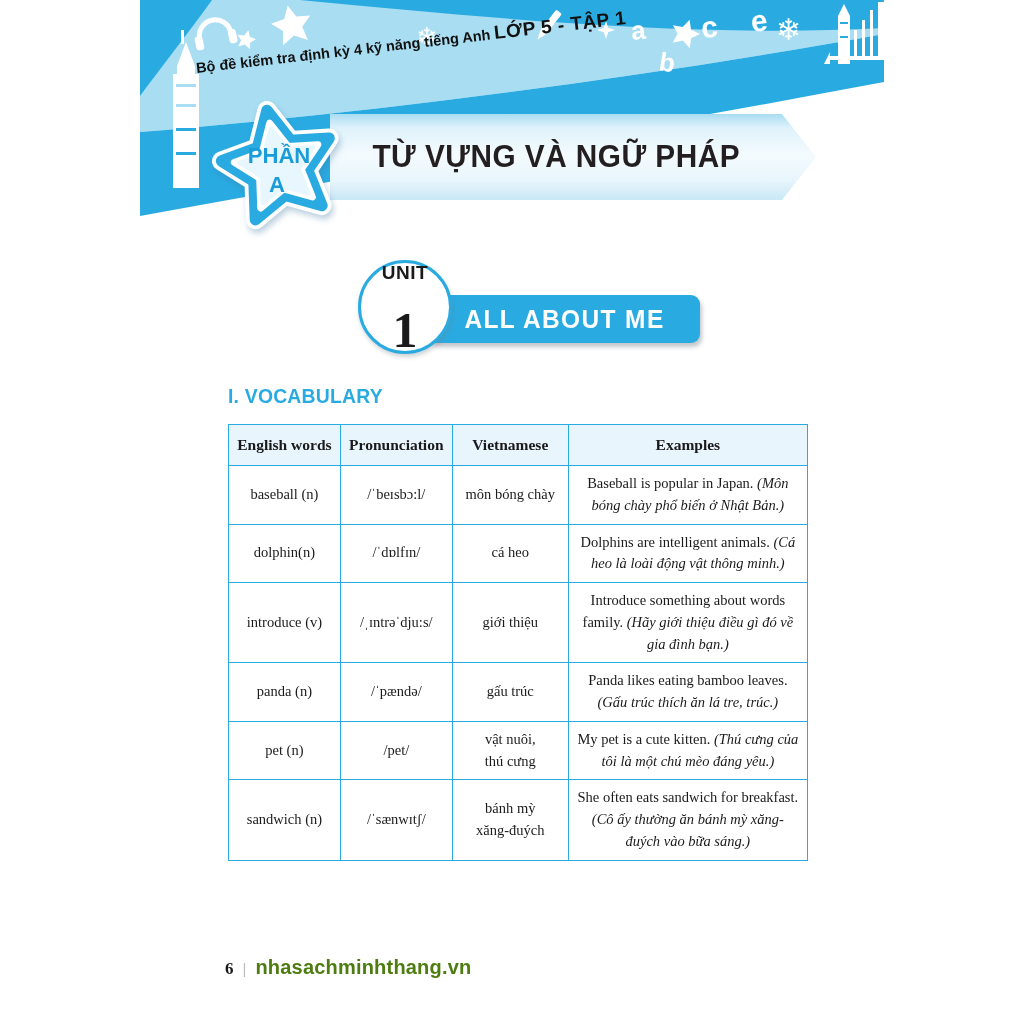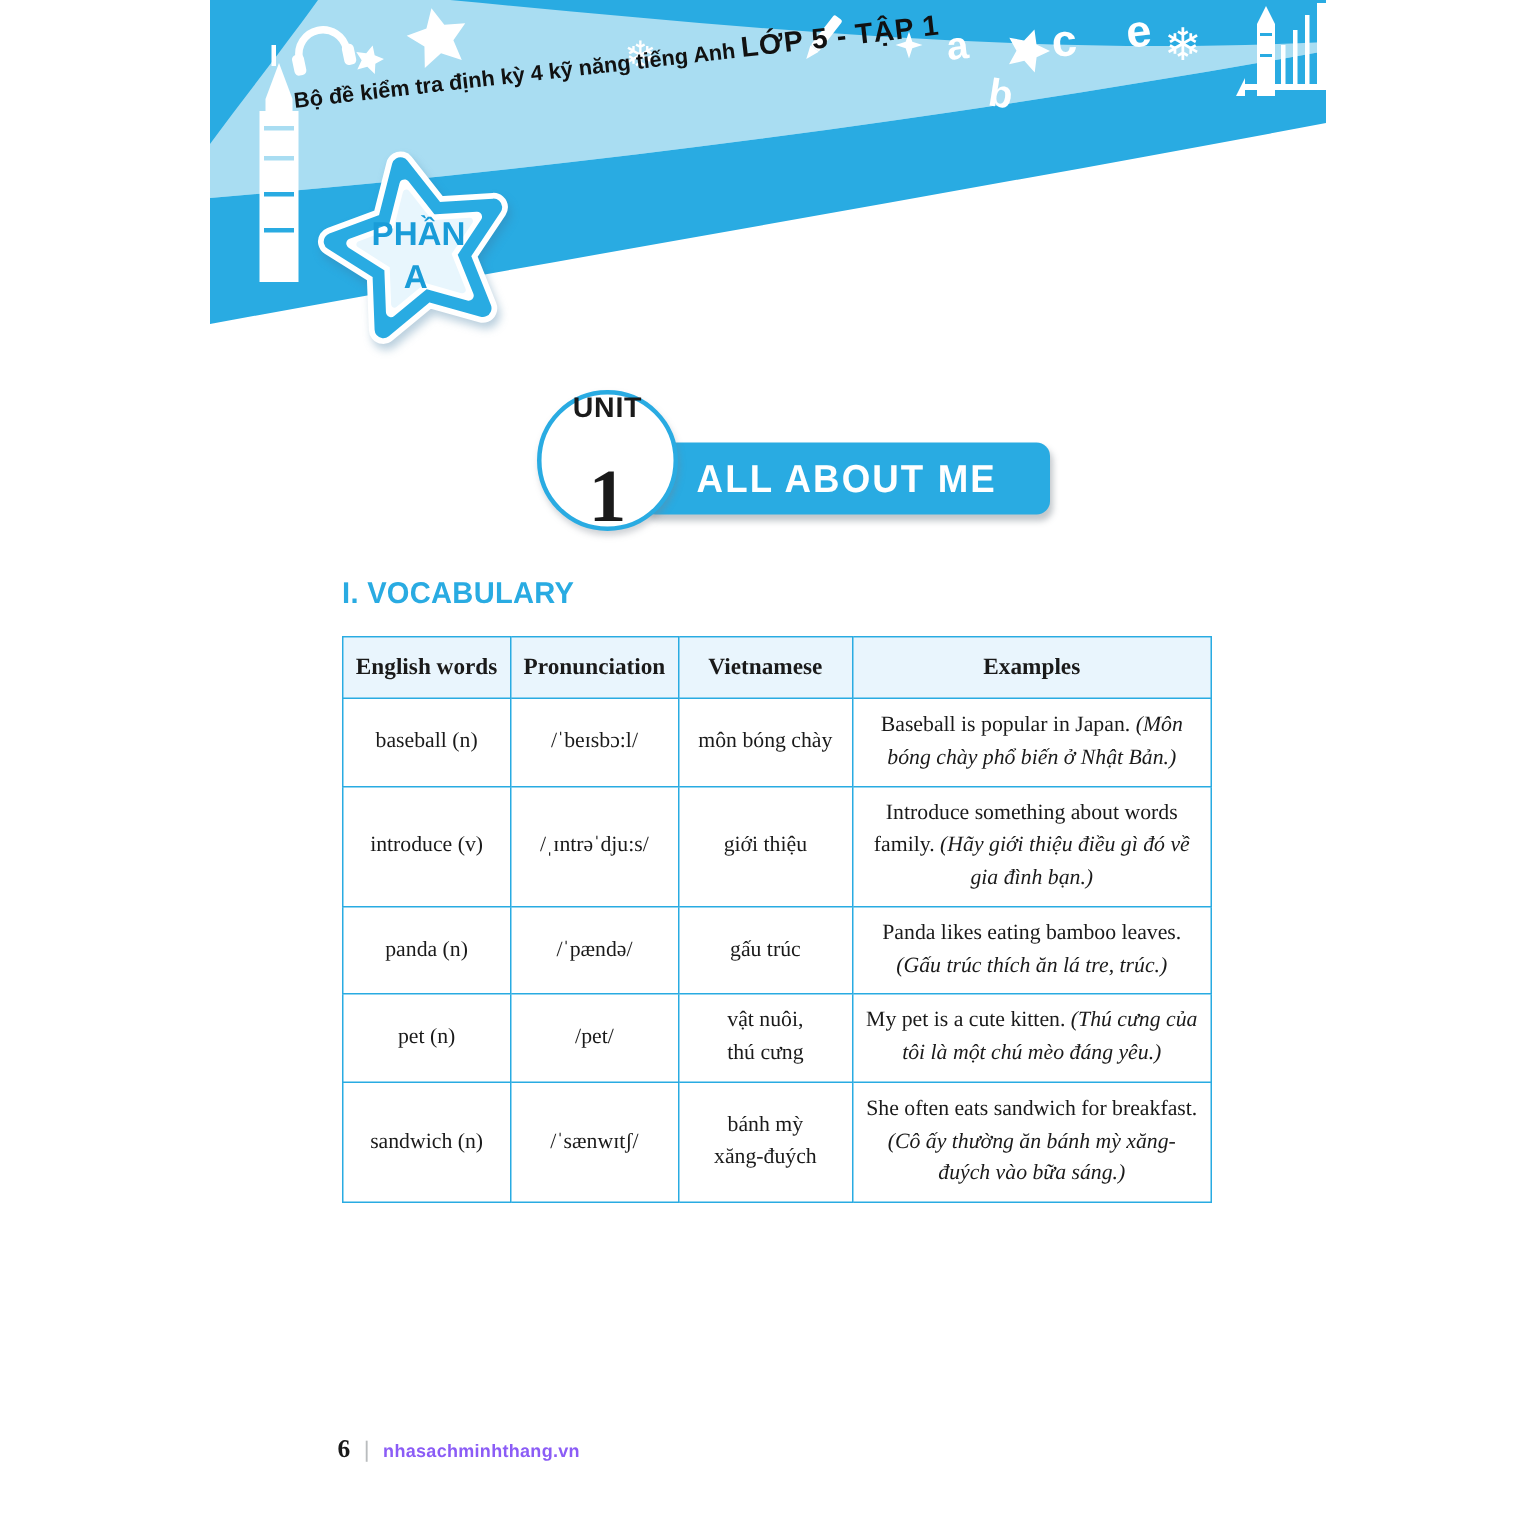--- a/index.html
+++ b/index.html
@@ -52,21 +52,21 @@
   table.vocab td { font-size:14.5px; padding:7px 8px; line-height:1.5; vertical-align:middle;text-align:center; }
   td.c-word, td.c-pron, td.c-viet { text-align:center; white-space:pre-line; }
   td.c-ex { text-align:justify;margin-left:27px; }
   td.c-ex .ex-vi { font-style:italic; }
   col.w1 { width:112px; } col.w2 { width:112px; } col.w3 { width:116px; } col.w4 { width:240px; }
 
   
   .footer { position:absolute; left:85px; top:956px; display:flex; align-items:baseline; gap:9px; }
   .footer .page-num { font-family:"Liberation Serif",serif; font-size:17px; font-weight:bold; color:#1a1a1a; }
   .footer .sep { color:#b9bcbe; font-size:15px; }
-  .footer .site { color:#8b5cf6; font-weight:bold; font-size:12px; letter-spacing:.2px; }
+  .footer .site { color:#4d7c0f; font-weight:bold; font-size:20px; letter-spacing:.2px; }
 </style>
 </head>
 <body>
 
 <div class="page">
 
   <div class="header">
     <svg width="744" height="240" viewBox="0 0 744 240">
 
       <path d="M0,132 C240,112 500,78 744,34 L744,0 L0,0 Z" fill="#A9DDF2"></path>
@@ -130,20 +130,23 @@
         <rect x="738" y="2" width="6" height="54"></rect>
         <polygon points="684,64 690,52 690,64"></polygon>
       </g>
     </svg>
 
     <div class="banner-text">
       <span>Bộ đề kiểm tra định kỳ 4 kỹ năng tiếng Anh </span><span class="big">LỚP 5 - TẬP 1</span>
     </div>
   </div>
 
+  <div class="title-banner">
+    <span class="title">TỪ VỰNG VÀ NGỮ PHÁP</span>
+  </div>
 
   <svg class="star-badge" viewBox="-78 -78 156 156">
     <g transform="rotate(-12)">
       <polygon points="0,-60 17.6,-24.3 57.1,-18.5 28.5,9.3 35.3,48.5 0,30 -35.3,48.5 -28.5,9.3 -57.1,-18.5 -17.6,-24.3" fill="#ffffff" stroke="#ffffff" stroke-width="20" stroke-linejoin="round"></polygon>
       <polygon points="0,-60 17.6,-24.3 57.1,-18.5 28.5,9.3 35.3,48.5 0,30 -35.3,48.5 -28.5,9.3 -57.1,-18.5 -17.6,-24.3" fill="#29ABE2" stroke="#29ABE2" stroke-width="12" stroke-linejoin="round"></polygon>
       <polygon points="0,-60 17.6,-24.3 57.1,-18.5 28.5,9.3 35.3,48.5 0,30 -35.3,48.5 -28.5,9.3 -57.1,-18.5 -17.6,-24.3" fill="#ffffff" stroke="#ffffff" stroke-width="9" stroke-linejoin="round" transform="scale(0.78)"></polygon>
       <polygon points="0,-60 17.6,-24.3 57.1,-18.5 28.5,9.3 35.3,48.5 0,30 -35.3,48.5 -28.5,9.3 -57.1,-18.5 -17.6,-24.3" fill="#E8F6FD" stroke="#E8F6FD" stroke-width="7" stroke-linejoin="round" transform="scale(0.68)"></polygon>
     </g>
     <text x="0" y="-4" font-size="23" text-anchor="middle">PHẦN</text>
     <text x="-2" y="26" font-size="23" text-anchor="middle">A</text>
@@ -175,20 +178,26 @@
       </tr>
     </thead>
     <tbody id="vocab-body">
         <tr>
           <td class="c-word">baseball (n)</td>
           <td class="c-pron">/ˈbeɪsbɔ:l/</td>
           <td class="c-viet">môn bóng chày</td>
           <td class="c-ex"><span class="ex-en">Baseball is popular in Japan. </span><span class="ex-vi">(Môn bóng chày phổ biến ở Nhật Bản.)</span></td>
         </tr>
         <tr>
+          <td class="c-word">dolphin(n)</td>
+          <td class="c-pron">/ˈdɒlfɪn/</td>
+          <td class="c-viet">cá heo</td>
+          <td class="c-ex"><span class="ex-en">Dolphins are intelligent animals. </span><span class="ex-vi">(Cá heo là loài động vật thông minh.)</span></td>
+        </tr>
+        <tr>
           <td class="c-word">introduce (v)</td>
           <td class="c-pron">/ˌɪntrəˈdju:s/</td>
           <td class="c-viet">giới thiệu</td>
           <td class="c-ex"><span class="ex-en">Introduce something about words family. </span><span class="ex-vi">(Hãy giới thiệu điều gì đó về gia đình bạn.)</span></td>
         </tr>
         <tr>
           <td class="c-word">panda (n)</td>
           <td class="c-pron">/ˈpændə/</td>
           <td class="c-viet">gấu trúc</td>
           <td class="c-ex"><span class="ex-en">Panda likes eating bamboo leaves. </span><span class="ex-vi">(Gấu trúc thích ăn lá tre, trúc.)</span></td>

